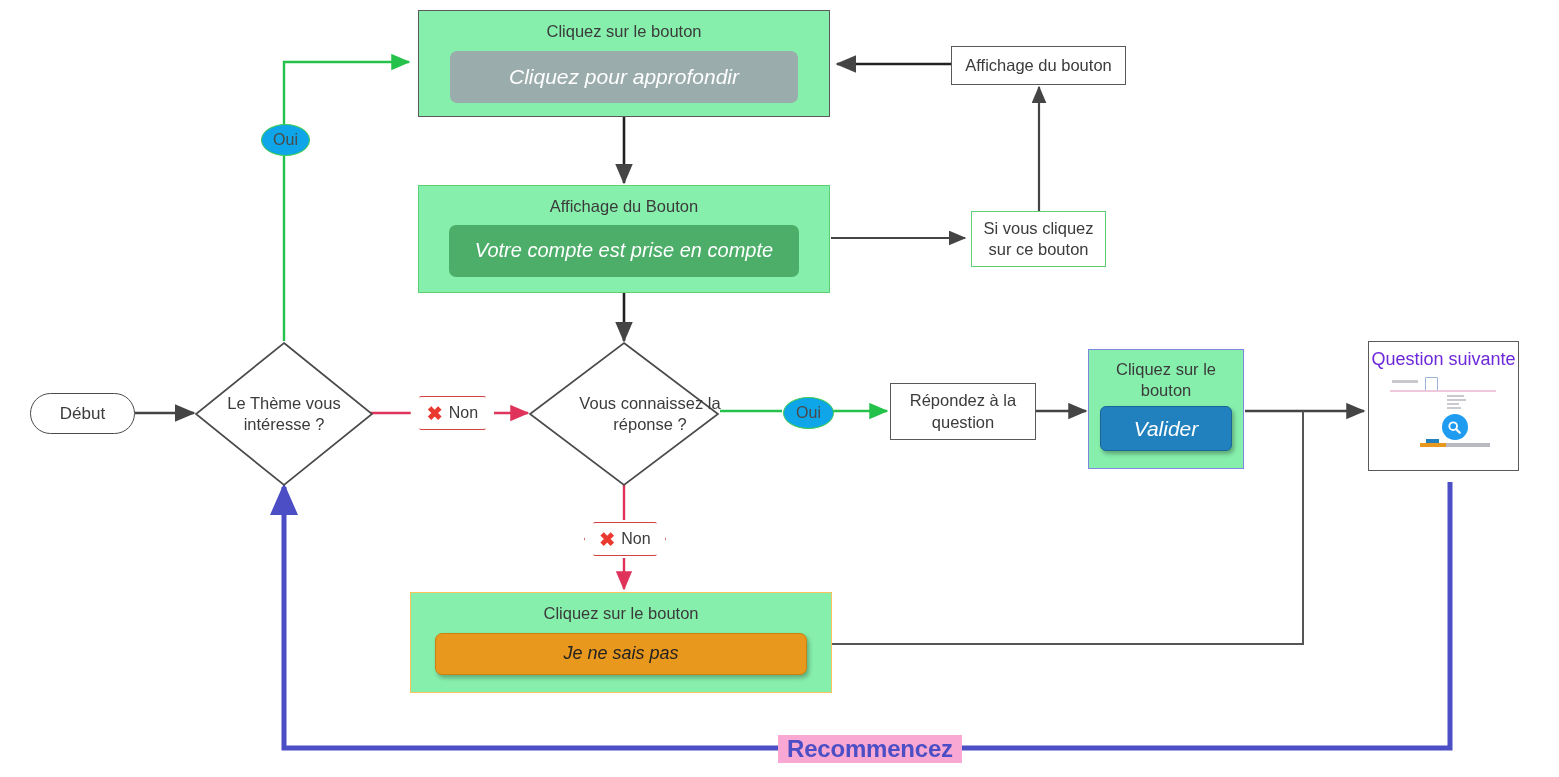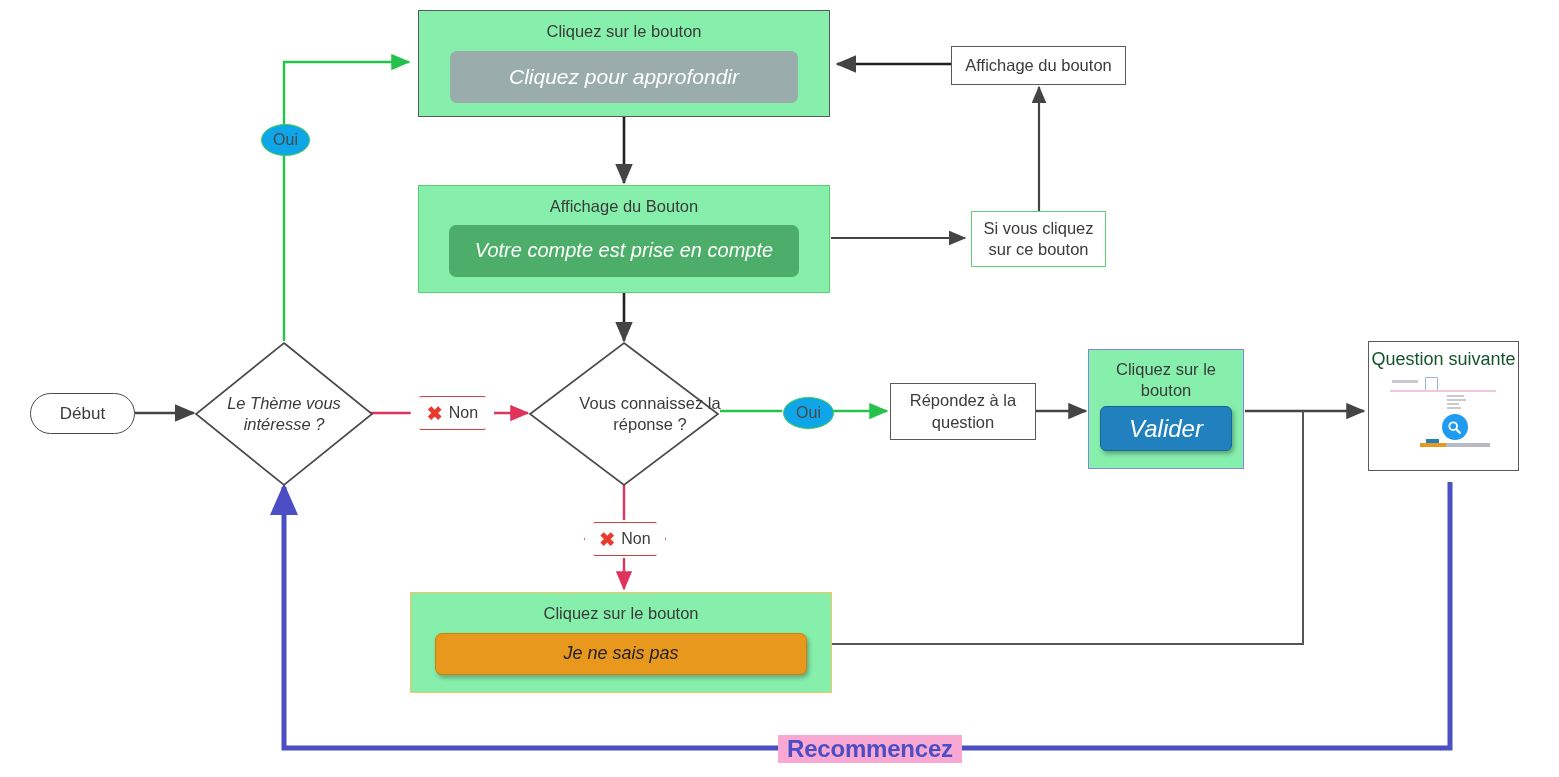--- a/index.html
+++ b/index.html
@@ -101,21 +101,21 @@
     color: #222222;
     border-radius: 7px;
     font-size: 18px;
     border: 1px solid #c9820f;
     box-shadow: 2px 3px 4px rgba(0,0,0,0.28);
   }
   .btn-blue {
     background: #2180be;
     color: #ffffff;
     border-radius: 6px;
-    font-size: 24px;
+    font-size: 21px;
     border: 1px solid #1a6795;
     box-shadow: 2px 3px 4px rgba(0,0,0,0.30);
   }
 
   
   .diamond-wrap {
     position: absolute;
   }
   .diamond-wrap svg {
     position: absolute;
@@ -185,21 +185,21 @@
   
   .qs-box {
     border: 1.8px solid #5a5a5a;
     display: flex;
     flex-direction: column;
     align-items: center;
     background: #ffffff;
   }
   .qs-title {
     font-size: 18px;
-    color: #14532d;
+    color: #6d28d9;
     margin-top: 7px;
   }
   .thumb {
     position: relative;
     width: 108px;
     height: 72px;
     margin-top: 6px;
   }
   .thumb .t-line {
     position: absolute;
@@ -282,21 +282,21 @@
 
     <path d="M832,644 L1303,644 L1303,411" fill="none" stroke="#555555" stroke-width="2.0"></path>
 
     <path d="M1450,482 L1450,748 L284,748 L284,487" fill="none" stroke="#4b4ec4" stroke-width="5" marker-end="url(#arrowBlue)"></path>
   </svg>
 
   <div class="node terminator" style="left:30px; top:393px; width:105px; height:41px;">
     <span>Début</span>
   </div>
 
-  <div class="diamond-wrap" style="left:194px; top:341px; width:180px; height:146px;font-style:italic;">
+  <div class="diamond-wrap" style="left:194px; top:341px; width:180px; height:146px;">
     <svg width="180" height="146">
       <polygon points="90,2 178,73 90,144 2,73" fill="#ffffff" stroke="#4a4a4a" stroke-width="1.7"></polygon>
     </svg>
     <div class="diamond-label">Le Thème vous intéresse ?</div>
   </div>
 
   <div class="diamond-wrap" style="left:528px; top:341px; width:192px; height:146px;">
     <svg width="192" height="146">
       <polygon points="96,2 190,73 96,144 2,73" fill="#ffffff" stroke="#4a4a4a" stroke-width="1.7"></polygon>
     </svg>

